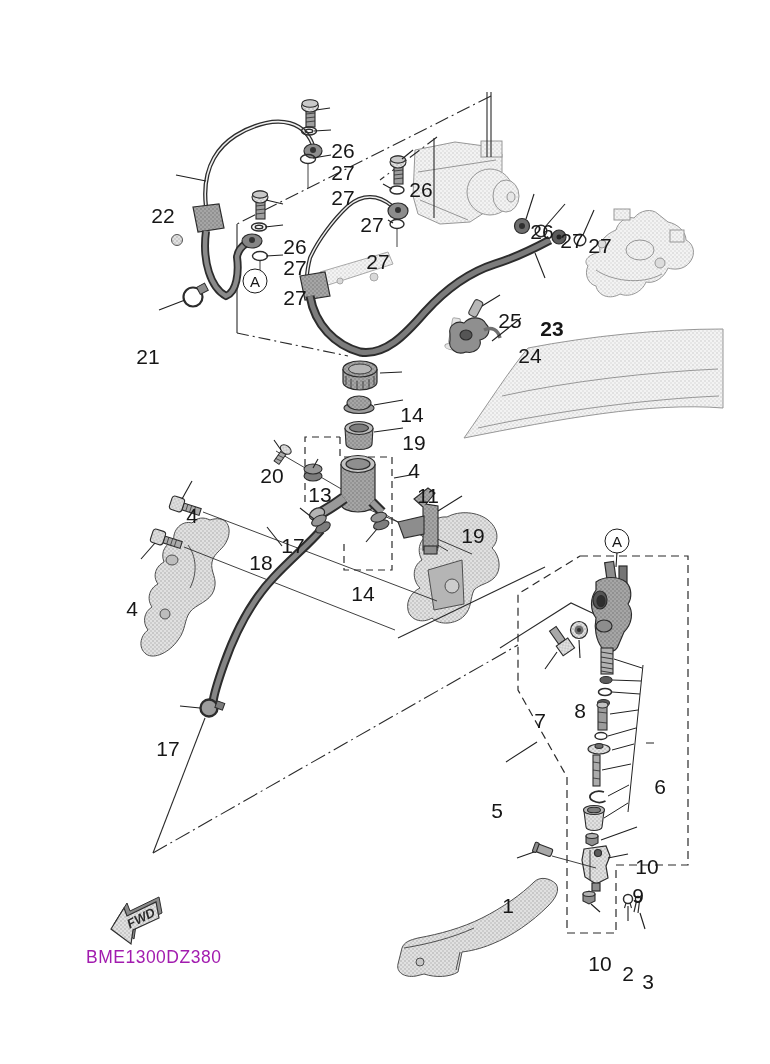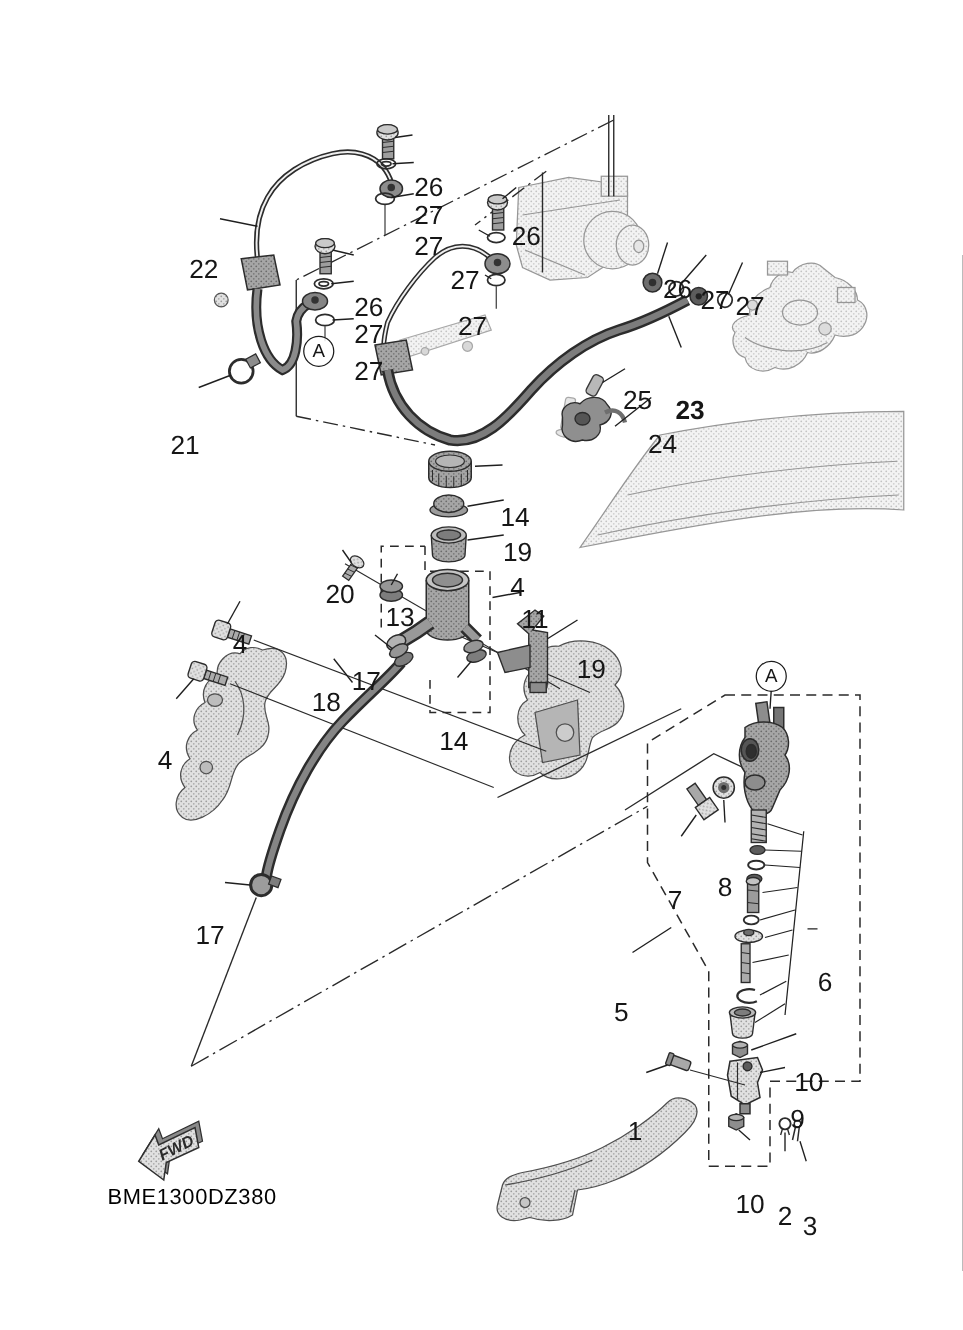--- a/index.html
+++ b/index.html
@@ -7,21 +7,21 @@
          font-family:"Liberation Sans",sans-serif;}
   #stage svg{position:absolute;left:0;top:0;}
   #callout-layer{position:absolute;left:0;top:0;width:100%;height:100%;}
   .callout{position:absolute;transform:translate(-50%,-50%);
            font:400 21px "Liberation Sans",sans-serif;color:#161616;white-space:nowrap;margin-top:44px;}
   .detail-circle{position:absolute;width:23px;height:23px;border:1.7px solid #1c1c1c;
            border-radius:50%;transform:translate(-50%,-50%);display:flex;align-items:center;
            justify-content:center;font:400 15px "Liberation Sans",sans-serif;color:#161616;
            background:rgba(255,255,255,.85);}
   .diagram-code{position:absolute;left:86px;top:947px;
-           font:400 17.5px "Liberation Sans",sans-serif;color:#000000;letter-spacing:.5px;}
+           font:400 17.5px "Liberation Sans",sans-serif;color:#a21caf;letter-spacing:.5px;}
 </style>
 </head>
 <body>
 
 <div id="stage">
 
 <svg width="770" height="1064" viewBox="0 0 770 1064">
   <defs>
     <pattern id="stipL" width="4" height="4" patternUnits="userSpaceOnUse">
       <rect width="4" height="4" fill="#f3f3f3"></rect>

